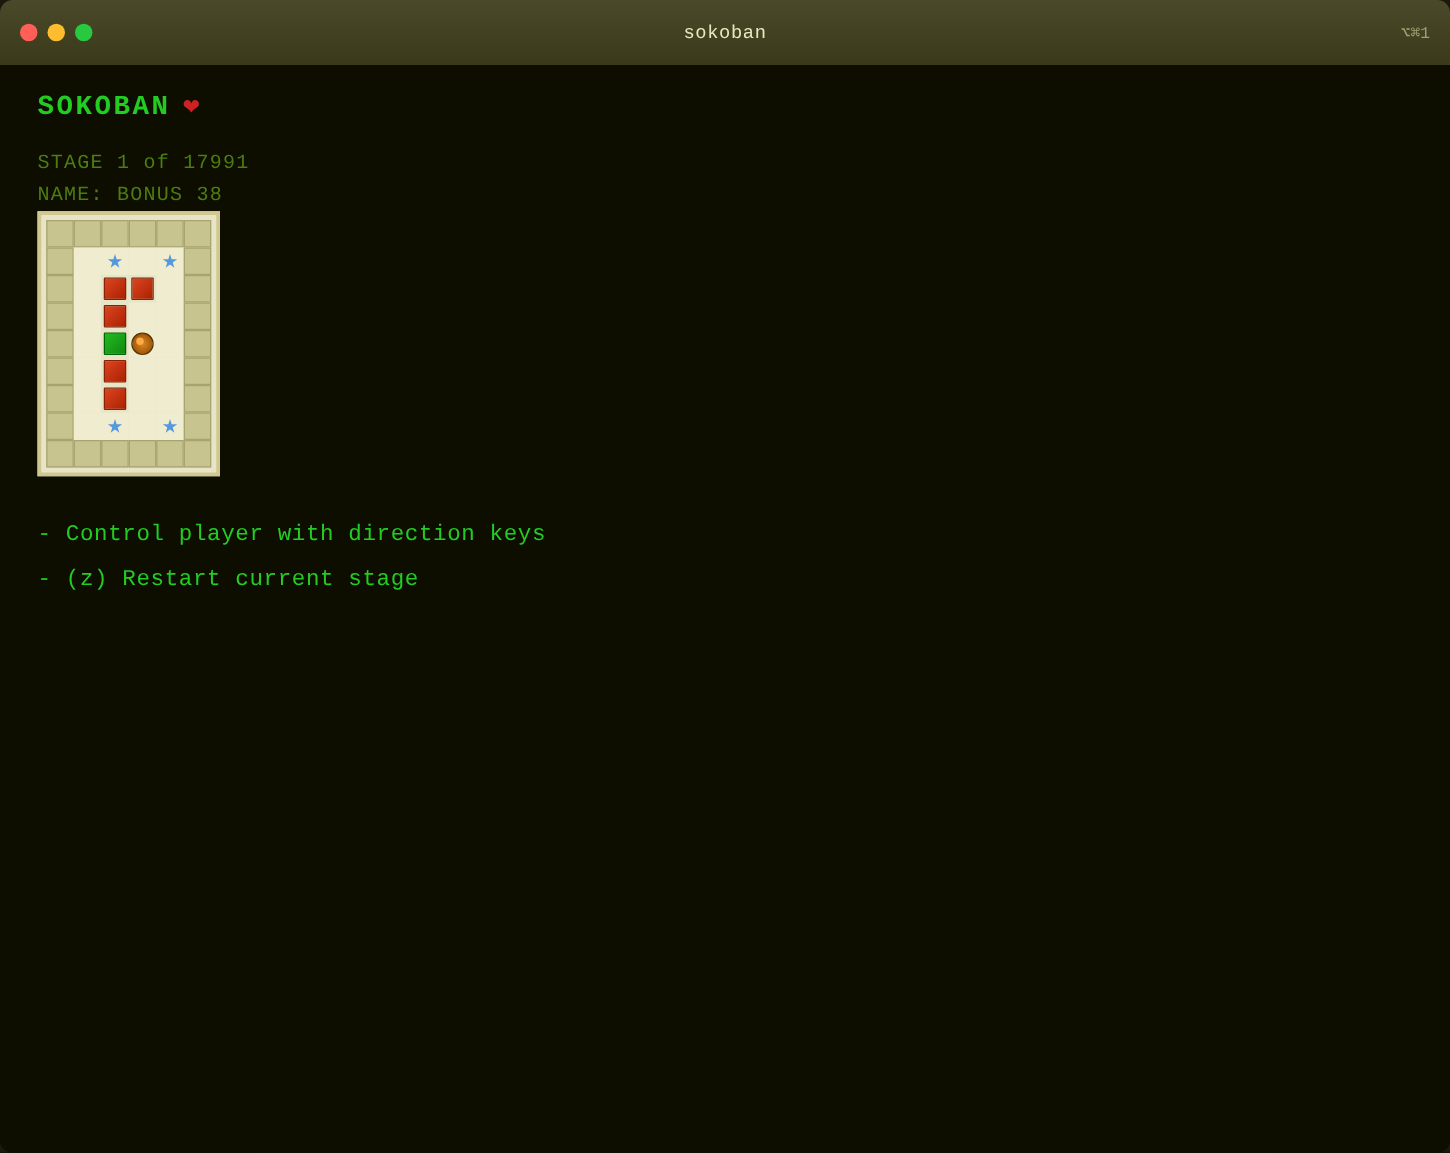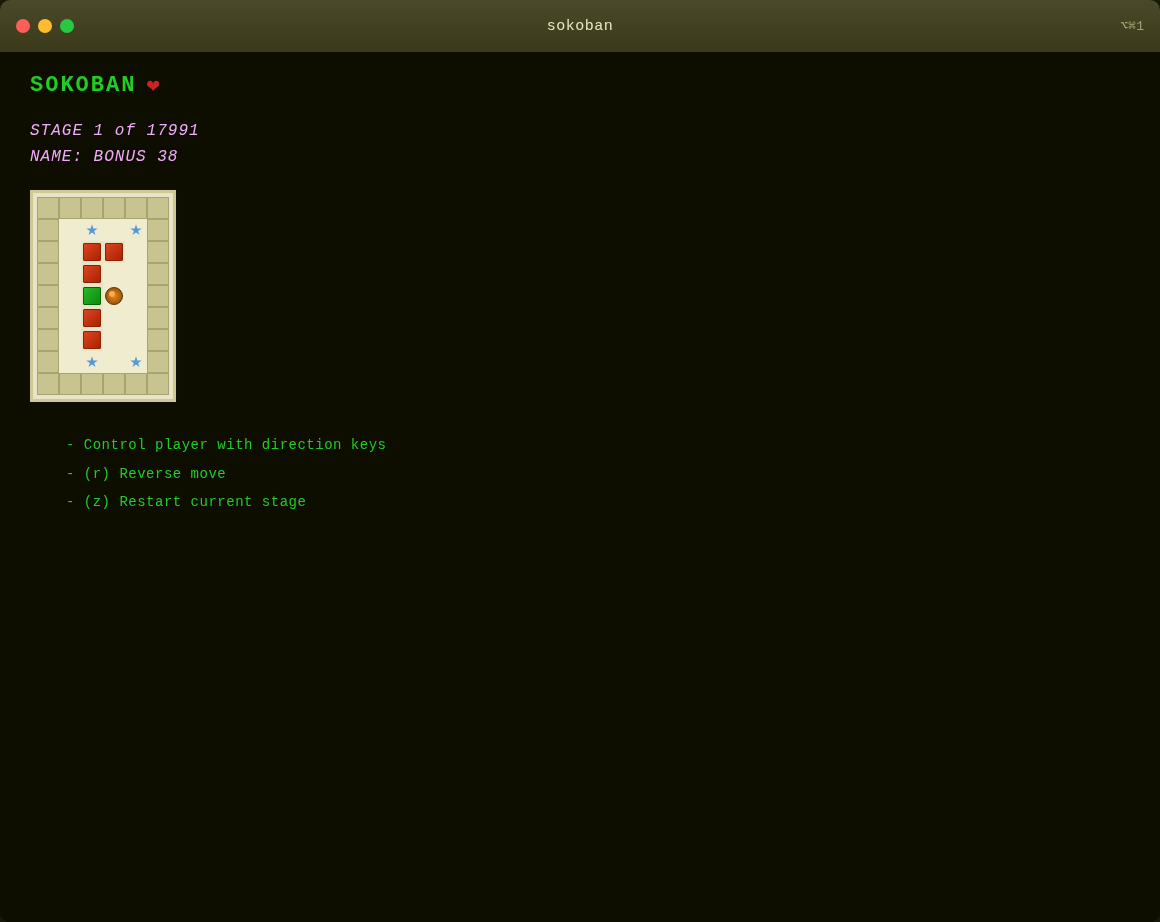--- a/index.html
+++ b/index.html
@@ -99,26 +99,24 @@
       align-items: center;
       gap: 10px;
     }
 
     .heart-icon {
       color: #cc2222;
       font-size: 22px;
     }
 
     .stage-info {
-      color: #f0abfc;
+      color: #4d7c0f;
       font-size: 16px;
       line-height: 1.6;
-      margin-bottom: 20px;
       letter-spacing: 1px;
-      font-style: italic;
     }
 
     .game-board-container {
       margin-bottom: 30px;
     }
 
     .game-board {
       display: inline-block;
       background: #e8e4c8;
       border: 3px solid #d0c890;
@@ -189,24 +187,23 @@
       top: 3px;
       left: 3px;
       width: 6px;
       height: 6px;
       background: #ffaa44;
       border-radius: 50%;
     }
 
     .instructions {
       color: #22cc22;
-      font-size: 14px;
+      font-size: 18px;
       line-height: 1.9;
       letter-spacing: 0.5px;
-      margin-left: 36px;
     }
 
     .instructions div {
       margin-bottom: 2px;
     }
   </style>
 </head>
 <body>
 
 <div class="window">
@@ -334,17 +331,16 @@
           <div class="cell cell-wall"></div>
           <div class="cell cell-wall"></div>
           <div class="cell cell-wall"></div>
           <div class="cell cell-wall"></div>
         </div>
       </div>
     </div>
 
     <div class="instructions">
       <div>- Control player with direction keys</div>
-      <div>- (r) Reverse move</div>
       <div>- (z) Restart current stage</div>
     </div>
   </div>
 </div>
 
 </body></html>

